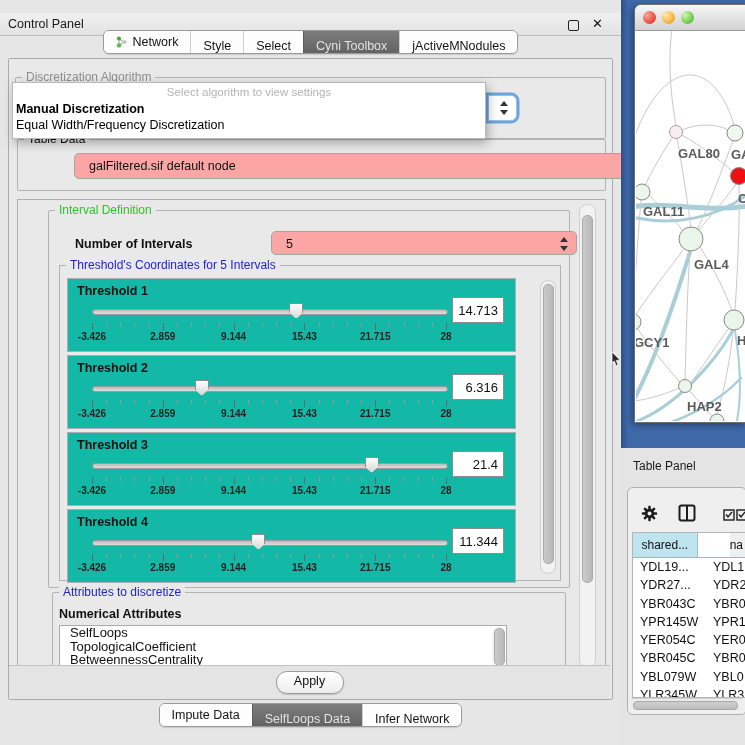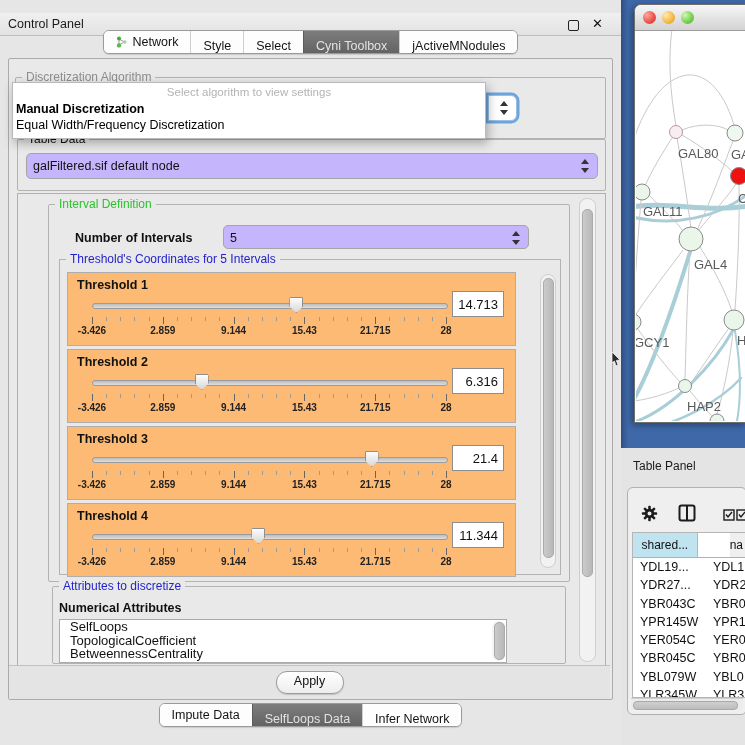--- a/index.html
+++ b/index.html
@@ -26,39 +26,39 @@
   .glabel.green{color:#2bc42b;}
   .glabel.blue{color:#2323cc;}
   .glabel.black{color:#111;}
   #disc-group{left:6px;top:18px;width:589px;height:60px;}
   #disc-combo-frag{position:absolute;left:479px;top:36px;width:27px;height:24px;background:#fff;border:1px solid #9dbfe0;border-radius:0 6px 6px 0;box-shadow:0 0 0 2.5px #6aa5dd;}
   .stepper{position:absolute;right:7px;top:5px;width:9px;height:14px;}
   .stepper:before,.stepper:after{content:"";position:absolute;left:0;border-left:4.5px solid transparent;border-right:4.5px solid transparent;}
   .stepper:before{top:0;border-bottom:5px solid #333;}
   .stepper:after{bottom:0;border-top:5px solid #333;}
   #td-group{left:8px;top:80px;width:587px;height:50px;}
-  .combo{position:absolute;background:#c4b5fd;border:1px solid #a5a5a5;border-radius:5px;font-size:12.5px;line-height:24px;padding-left:6px;box-sizing:border-box;}
+  .combo{position:absolute;background:#fca5a5;border:1px solid #a5a5a5;border-radius:5px;font-size:12.5px;line-height:24px;padding-left:14px;box-sizing:border-box;margin-left:48px;}
   #td-combo{left:8px;top:13px;width:572px;height:26px;}
   
   #algo-popup{position:absolute;left:12px;top:82px;width:472px;height:55px;background:#fff;border:1px solid #b9b9b9;box-shadow:2px 4px 10px rgba(0,0,0,.3);z-index:50;}
   #algo-popup .hint{font-size:11.5px;color:#b4b4b4;text-align:center;padding-top:3px;height:14px;}
   #algo-popup .opt{font-size:12.5px;padding:2px 3px 0 3px;color:#000;}
   #algo-popup .opt.sel{font-weight:bold;}
   
-  #scrollpanel{position:absolute;left:8px;top:134px;width:587px;height:472px;border:1px solid #b0b0b0;background:#e9e9e9;overflow:hidden;}
+  #scrollpanel{position:absolute;left:8px;top:140px;width:587px;height:472px;border:1px solid #b0b0b0;background:#e9e9e9;overflow:hidden;}
   .vscroll{position:absolute;background:#f2f2f2;border:1px solid #cfcfcf;border-radius:8px;}
   .vthumb{position:absolute;left:2px;width:9px;background:linear-gradient(90deg,#cbcbcb,#b8b8b8);border-radius:5px;border:1px solid #ababab;}
   #main-vscroll{left:561px;top:4px;width:15px;height:462px;}
   #main-vscroll .vthumb{top:10px;height:366px;}
   #interval-group{left:30px;top:10px;width:520px;height:376px;}
   #noi-label{position:absolute;left:26px;top:26px;font-size:12.5px;font-weight:bold;}
   #noi-combo{left:174px;top:20px;width:306px;height:24px;}
   #thr-group{position:absolute;left:10px;top:54px;width:500px;height:314px;border:1px solid #b3b3b3;}
   #thr-list{position:absolute;left:0;top:12px;right:0;}
-  .thr-panel{position:relative;height:72px;margin:0 44px 3px 7px;border:1px solid #aeaeae;background:#fdba74;}
+  .thr-panel{position:relative;height:72px;margin:0 44px 3px 7px;border:1px solid #aeaeae;background:#14b8a6;}
   .thr-label{position:absolute;left:9px;top:5px;font-size:12.5px;font-weight:bold;}
   .thr-slider{position:absolute;left:24px;top:24px;width:354px;height:16px;}
   .thr-track{position:absolute;left:0;top:6px;width:100%;height:4px;border:1px solid #9b9b9b;border-radius:3px;background:linear-gradient(#bdbdbd,#dedede);}
   .thr-thumb{position:absolute;top:0;width:14px;height:16px;background:linear-gradient(#fdfdfd,#d8d8d8);border:1px solid #8e8e8e;box-sizing:border-box;clip-path:polygon(8% 0,92% 0,100% 12%,100% 58%,50% 100%,0 58%,0 12%);}
   .thr-ticks{position:absolute;left:24px;top:44px;width:354px;height:7px;}
   .thr-ticks .minor{position:absolute;left:0;top:0;width:100%;height:4px;background:repeating-linear-gradient(to right,#9a9a9a 0,#9a9a9a 1px,transparent 1px,transparent 14.16px);}
   .thr-ticks .major{position:absolute;top:0;width:1px;height:7px;background:#666;}
   .thr-ticklabels{position:absolute;left:24px;top:52px;width:354px;height:12px;}
   .thr-ticklabels span{position:absolute;transform:translateX(-50%);font-size:10px;font-weight:bold;color:#222;white-space:nowrap;}
   .thr-value{position:absolute;left:384px;top:18px;width:52px;height:26px;background:#fff;border:1px solid #8d8d8d;font-size:13px;line-height:26px;text-align:right;padding-right:5px;box-sizing:border-box;}
@@ -77,21 +77,21 @@
   #bottom-tabs{position:absolute;left:0;top:703px;width:621px;height:26px;display:flex;justify-content:center;}
   
   #right-region{position:absolute;left:621px;top:0;width:124px;height:745px;background:#e4e4e4;}
   #blue-bg{position:absolute;left:0;top:0;width:124px;height:448px;background:linear-gradient(90deg,#2f4f86 0,#3e68a8 7px,#3e68a8 100%);}
   #net-window{position:absolute;left:13px;top:4px;width:111px;height:417px;border:1px solid #6f6f6f;border-radius:7px 0 0 0;box-shadow:-2px 2px 6px rgba(0,0,0,.35);background:#fff;}
   #net-titlebar{position:absolute;left:0;top:0;width:111px;height:25px;background:linear-gradient(#f7f7f7,#d2d2d2);border-bottom:1px solid #9c9c9c;border-radius:7px 0 0 0;}
   .light{position:absolute;top:6px;width:13px;height:13px;border-radius:50%;}
   #light-red{left:8px;background:radial-gradient(circle at 4px 4px,#fda8a0,#ea4f43 60%,#c03a30);border:.5px solid #a33.5;}
   #light-yellow{left:27px;background:radial-gradient(circle at 4px 4px,#ffe9b0,#f6b73e 60%,#cd8f2e);}
   #light-green{left:46px;background:radial-gradient(circle at 4px 4px,#d2f5b6,#72cf4c 60%,#4da338);}
-  #net-canvas{position:absolute;left:1px;top:26px;width:109px;height:390px;background:#fff;overflow:hidden;}
+  #net-canvas{position:absolute;left:1px;top:26px;width:109px;height:390px;background:#fff;overflow:hidden;font-weight:bold;}
   #tp-title{position:absolute;left:12px;top:459px;font-size:12px;color:#1a1a1a;}
   #tp-box{position:absolute;left:6px;top:487px;width:118px;height:226px;background:#efefef;border:1px solid #b0b0b0;border-radius:6px;}
   .toolbtn{position:absolute;}
   #tp-table{position:absolute;left:4px;top:44px;width:114px;height:166px;background:#fff;border:1px solid #b5b5b5;box-sizing:border-box;overflow:hidden;}
   #tp-head{display:flex;height:24px;border-bottom:1px solid #9db7c2;gap:32px;}
   .hcell{font-size:12px;line-height:24px;text-align:center;box-sizing:border-box;}
   .hcell.c1{width:76px;background:#bfe3ef;border-right:1px solid #9dbecb;}
   .hcell.c2{flex:1;background:#efefef;text-align:right;padding-right:2px;}
   .trow{display:flex;height:18.3px;}
   .tcell{font-size:12.5px;line-height:18.3px;white-space:nowrap;overflow:hidden;}

